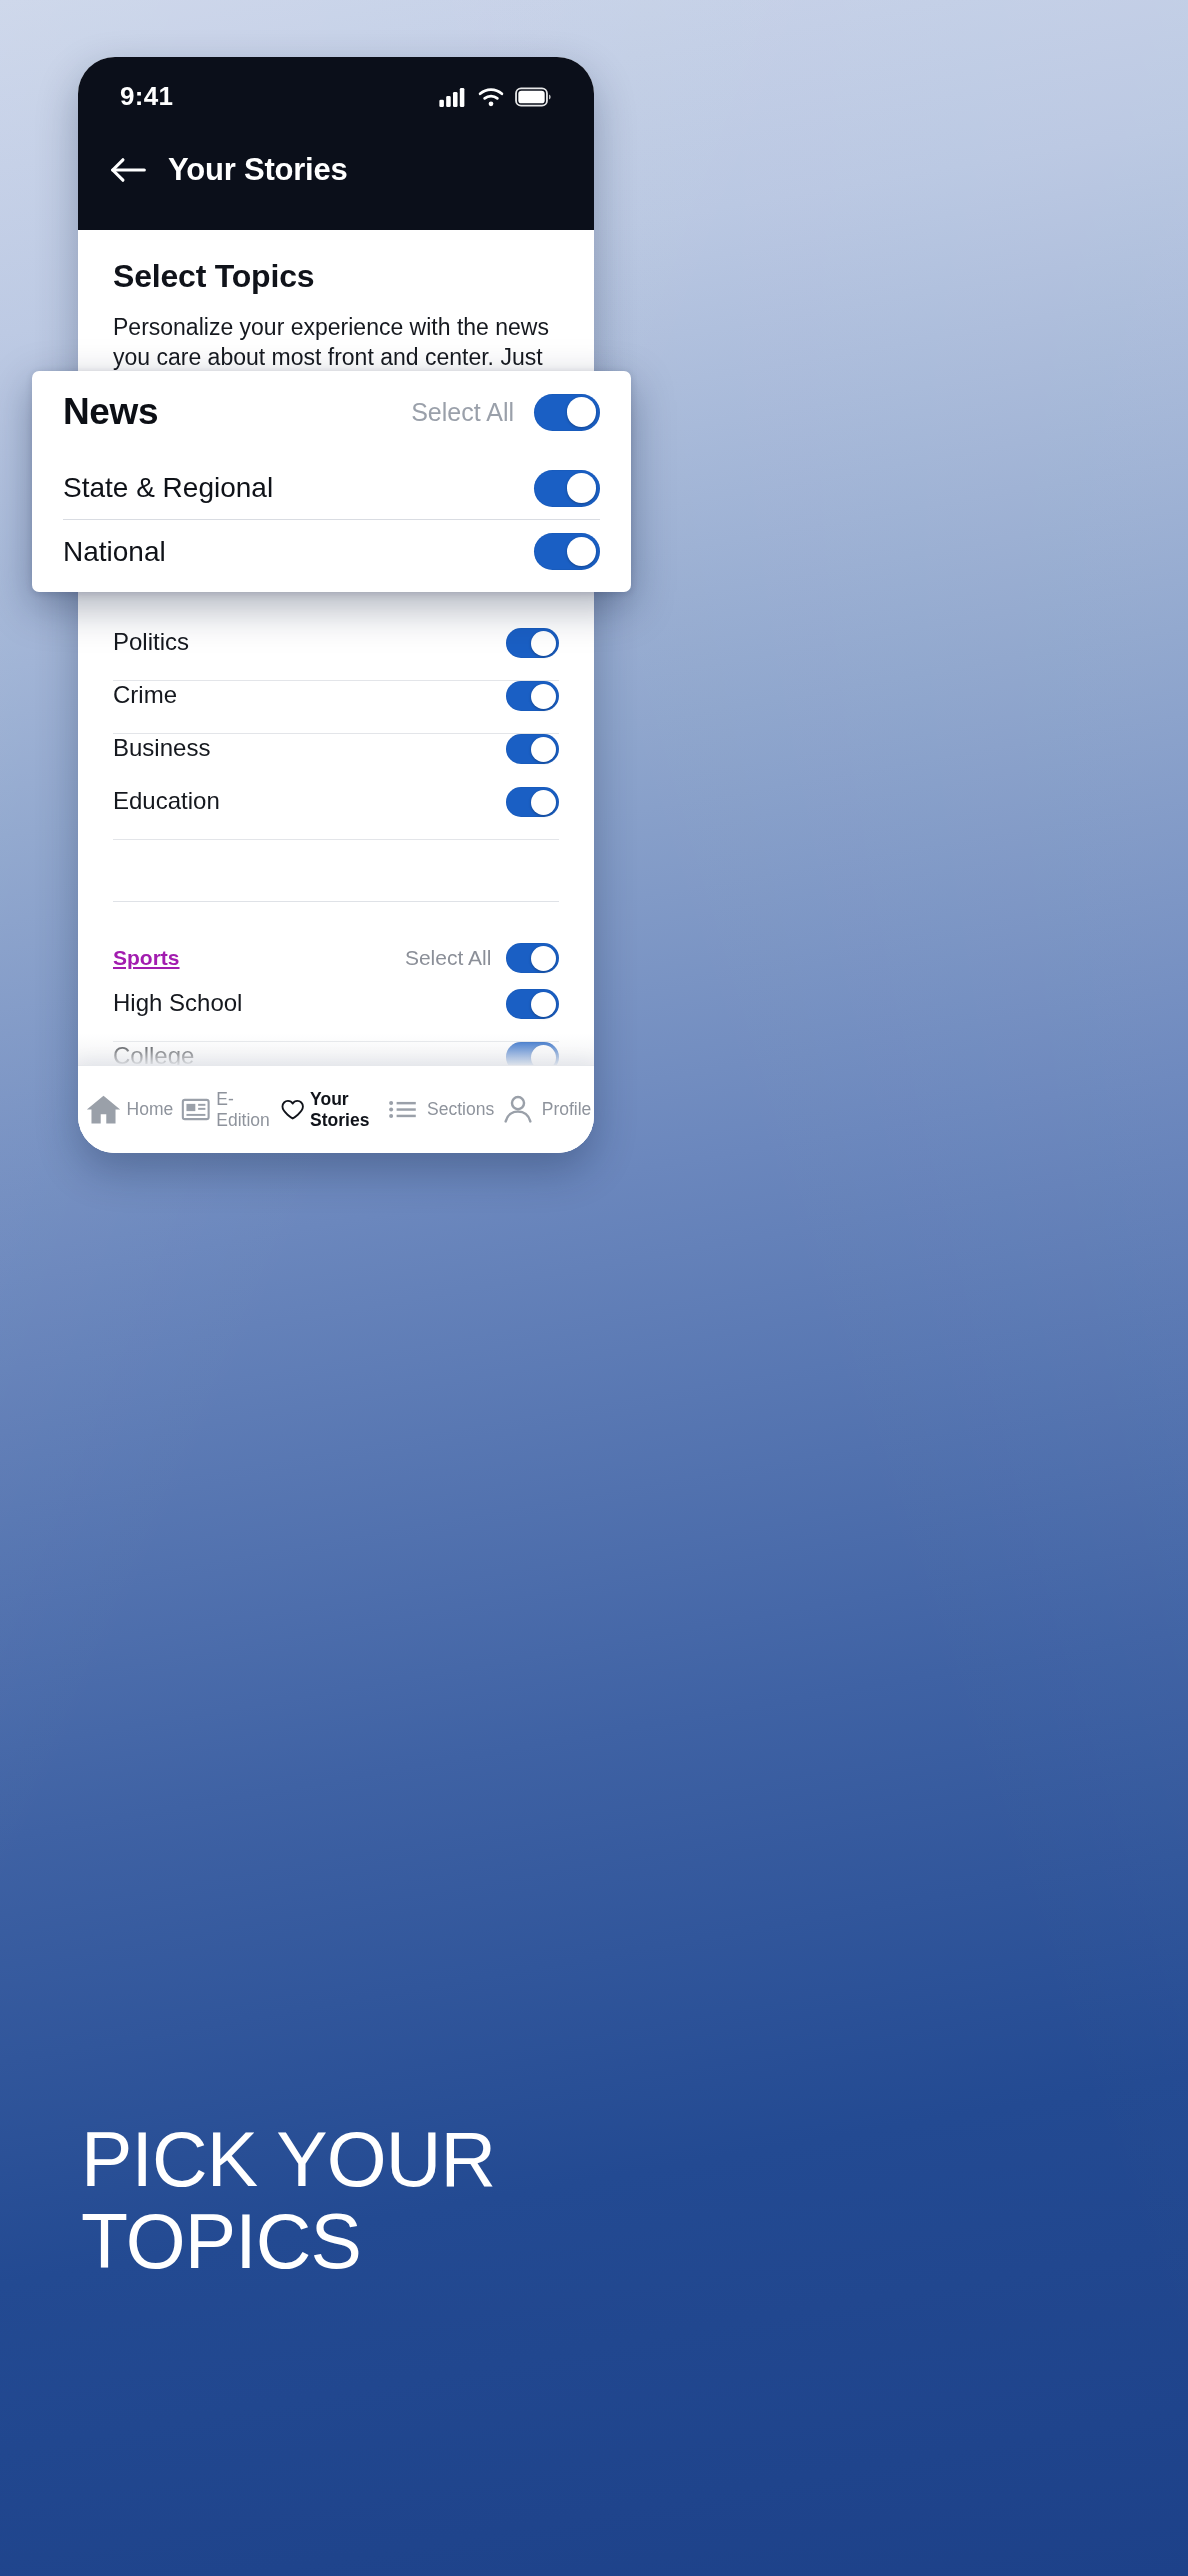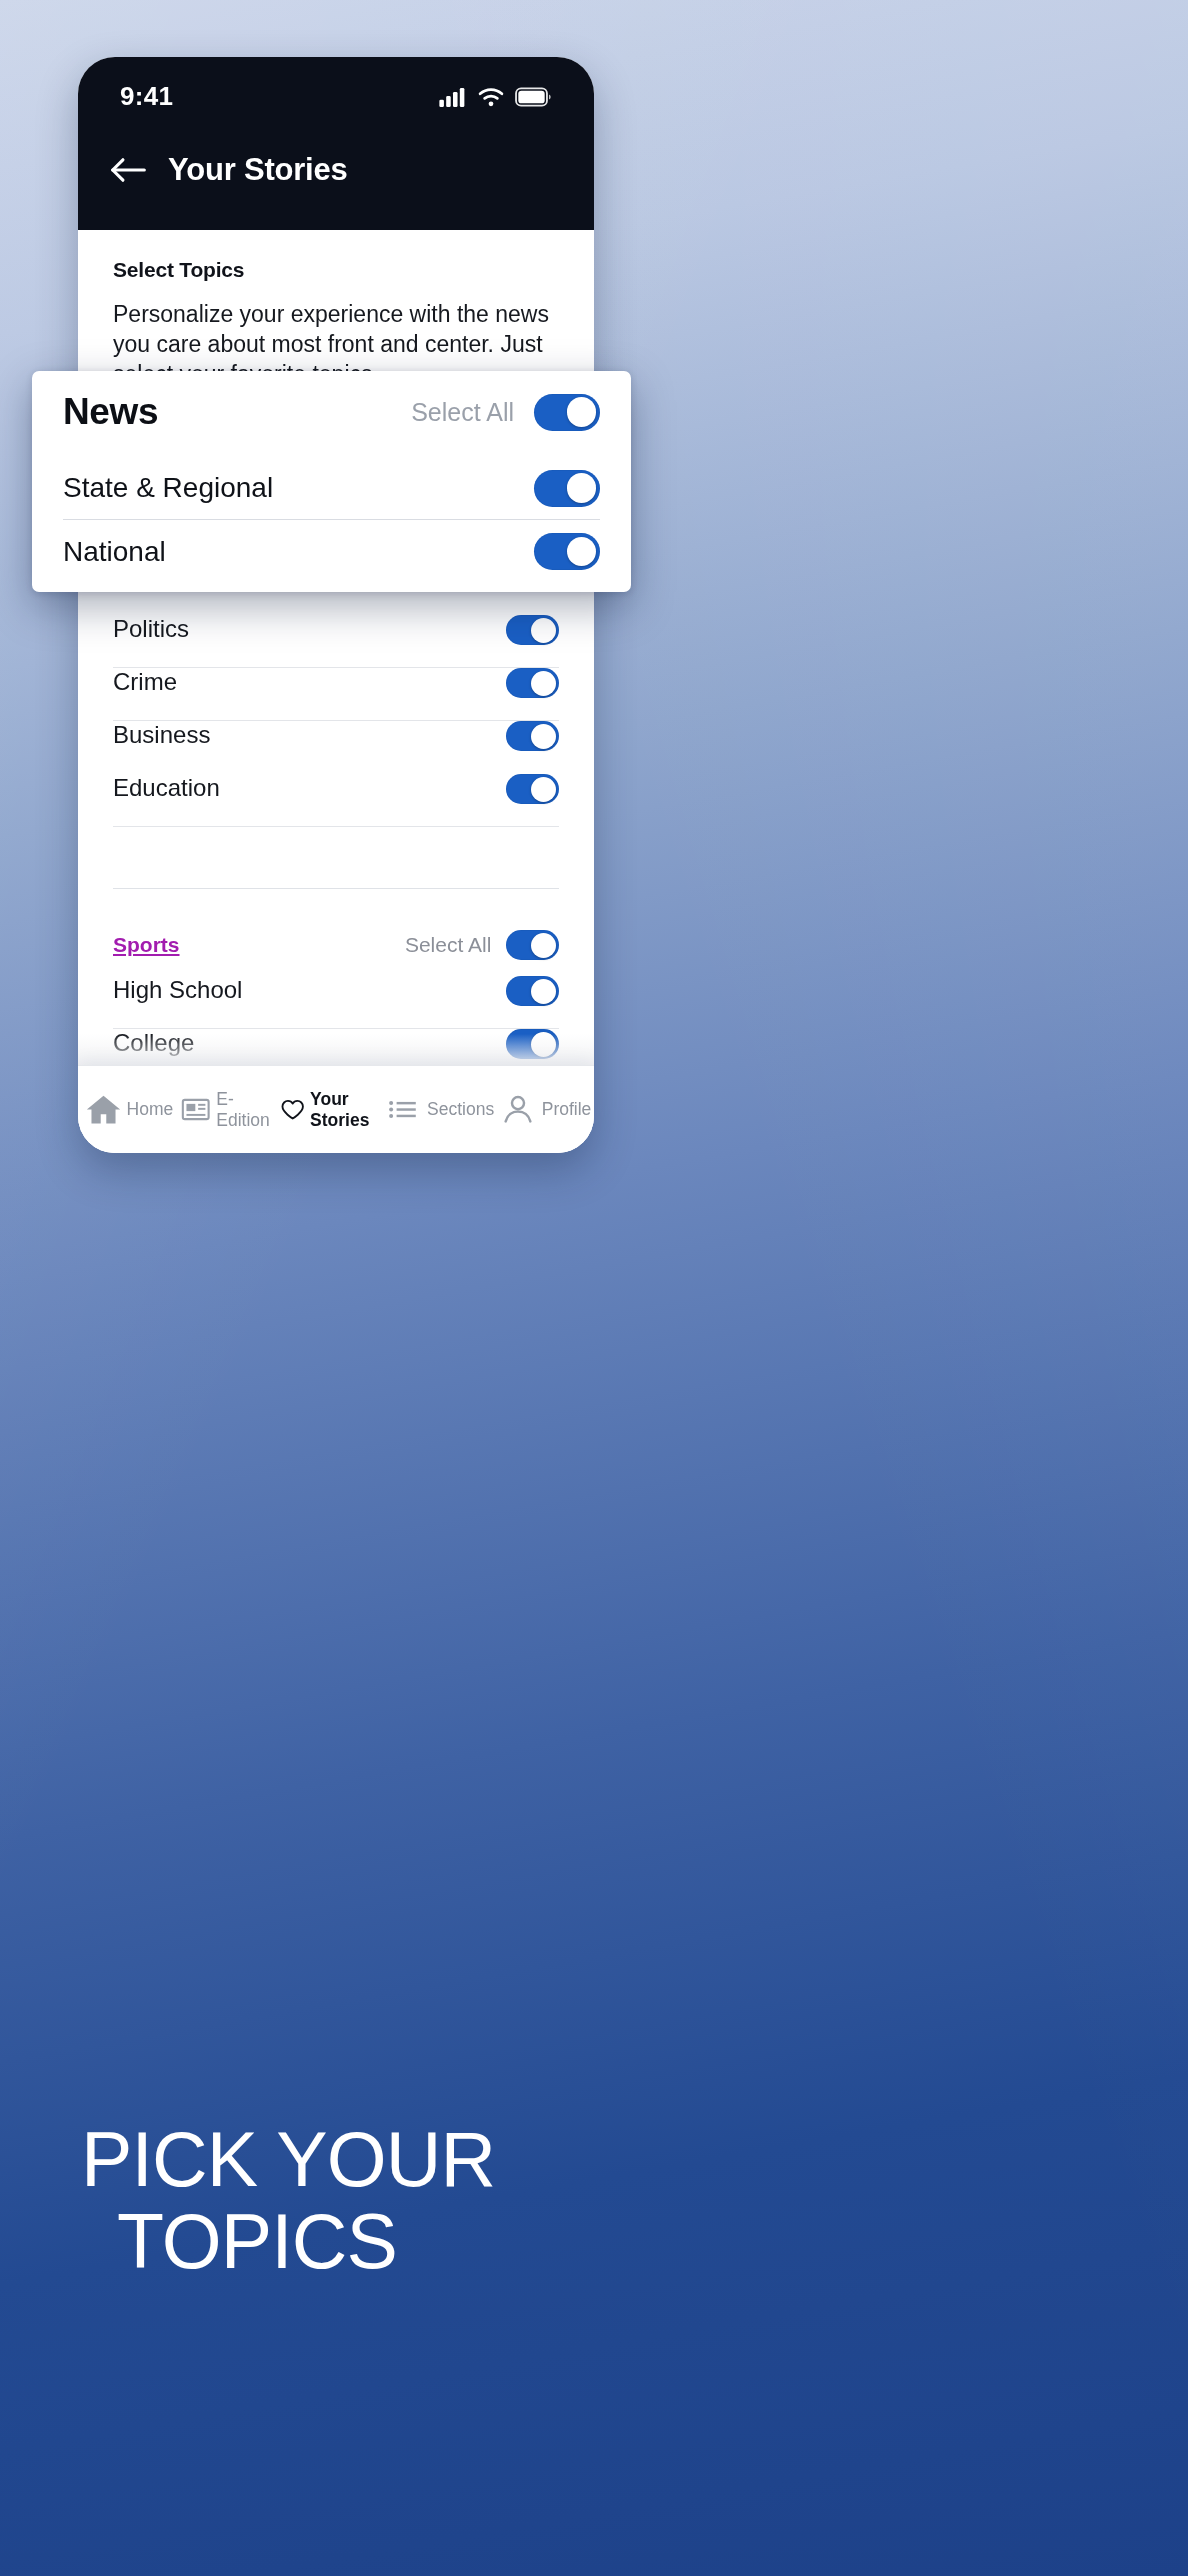--- a/index.html
+++ b/index.html
@@ -44,21 +44,21 @@
     height:107px;
     display:flex; align-items:center; gap:20px;
     padding:0 31px 13px 31px;
   }
   .nav-title{ font-size:31px; font-weight:700; letter-spacing:-0.2px; }
 
   
   .screen-body{ background:#fff; height:calc(100% - 66px - 107px); position:relative; }
 
   .intro{ padding:28px 35px 7.4px 35px; }
-  .intro h2{ font-size:21px; font-weight:700; color:#10131a; letter-spacing:-0.2px; }
+  .intro h2{ font-size:32px; font-weight:700; color:#10131a; letter-spacing:-0.2px; }
   .intro p{
     margin-top:16.6px; font-size:23px; line-height:1.32; color:#16191f; font-weight:400;
   }
 
   .section-pad{ padding:0 35px; }
 
   .toggle-row{
     display:flex; align-items:flex-start; justify-content:space-between;
     height:53px;
     border-bottom:0.9px solid #e3e5e9;
@@ -129,21 +129,21 @@
     pointer-events:none;
   }
 
   
   .promo{
     position:absolute; left:81px; top:2119px; width:1023px;
     color:#ffffff;
   }
   .promo .l1{ font-size:77px; font-weight:400; letter-spacing:-0.9px; line-height:1.06; }
   .promo .l2{ font-size:77px; font-weight:700; letter-spacing:-0.9px; line-height:1.06; }
-  .promo .l3{ font-size:77px; font-weight:400; letter-spacing:-0.9px; line-height:1.06;margin-left:36px; }
+  .promo .l3{ font-size:77px; font-weight:400; letter-spacing:-0.9px; line-height:1.06; }
 </style>
 </head>
 <body>
 
 <div class="bg-sheen"></div>
 
 <div class="phone">
 
   <div class="statusbar">
     <div class="clock">9:41</div>

